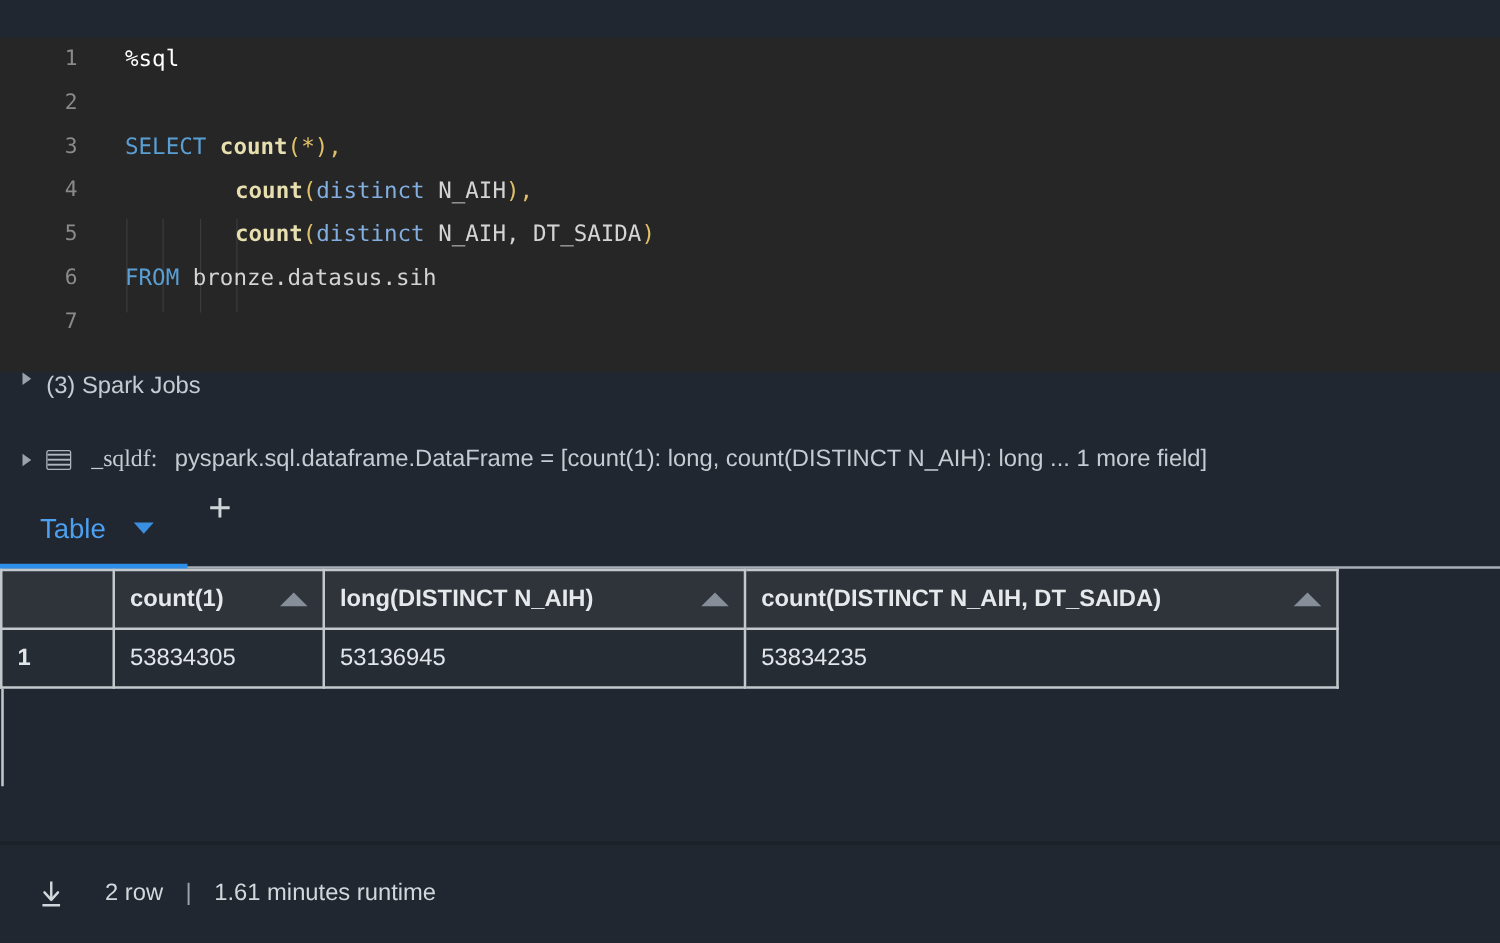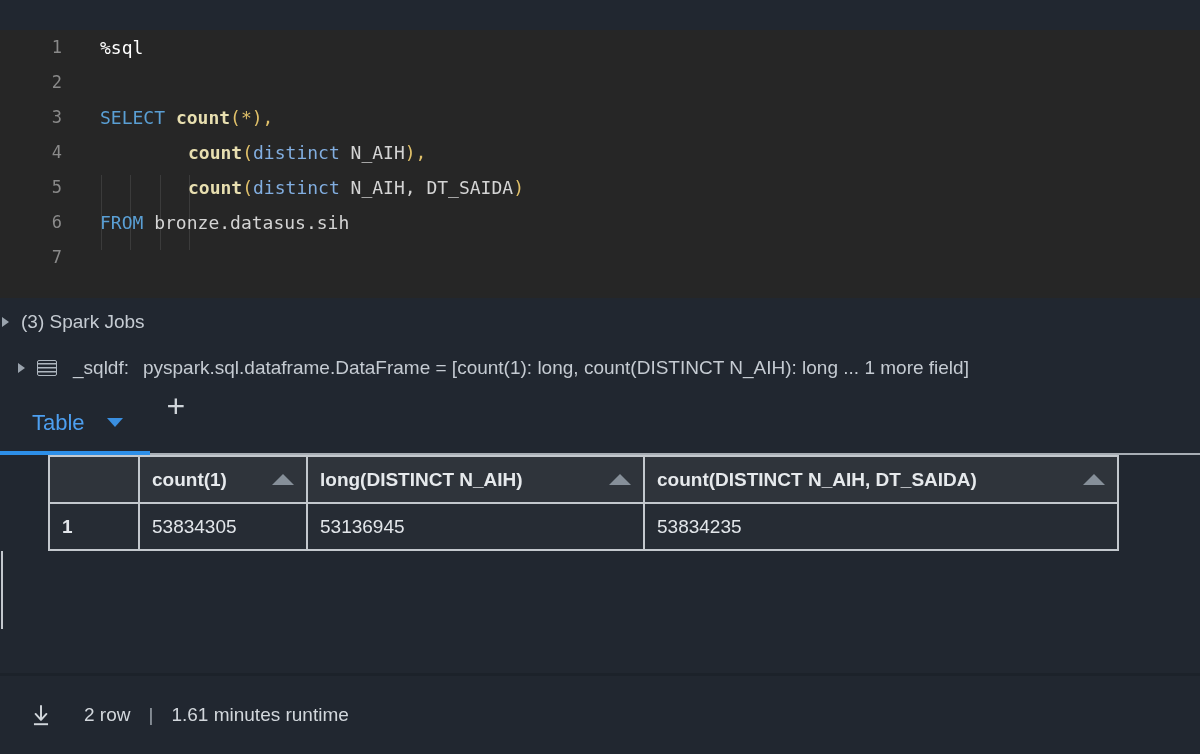--- a/index.html
+++ b/index.html
@@ -73,23 +73,22 @@
   .tok-dist   { color: #82aee0; }
 
   
   .results {
     background: #212730;
     position: relative;
   }
 
   .collapse-row {
     display: flex;
-    align-items: center;
     height: 48px;
-    padding-left: 2px;
+    padding-left: 18px;
     font-size: 19px;
     color: #c5cbd2;
   }
   .tri {
     width: 0; height: 0;
     border-left: 7px solid #9aa3ad;
     border-top: 5px solid transparent;
     border-bottom: 5px solid transparent;
     margin-right: 12px;
     flex: none;
@@ -109,21 +108,21 @@
     border-radius: 2px;
     margin-right: 16px;
     flex: none;
     position: relative;
     box-sizing: border-box;
     background:
       linear-gradient(#aeb6bf,#aeb6bf) 0 2px / 100% 1.5px no-repeat,
       linear-gradient(#aeb6bf,#aeb6bf) 0 6px / 100% 1.5px no-repeat,
       linear-gradient(#aeb6bf,#aeb6bf) 0 10px / 100% 1.5px no-repeat;
   }
-  .sqldf-label { margin-right: 14px; }
+  .sqldf-label { margin-right: 14px; font-family: Liberation Serif, serif; }
 
   
   .tabbar {
     position: relative;
     height: 65px;
     display: flex;
     padding-left: 32px;
   }
   .tab {
     display: flex;
@@ -157,21 +156,20 @@
     position: absolute;
     left: 0; right: 0; bottom: 0;
     height: 2px;
     background: #a8aeb5;
   }
 
   
   .table-wrap {
     position: relative;
     height: 175px;
-    padding-left: 48px;
   }
   table.grid {
     border-collapse: collapse;
     table-layout: fixed;
   }
   table.grid th, table.grid td {
     border: 2px solid #c3c8cd;
     padding: 0 12px;
     text-align: left;
     vertical-align: middle;

